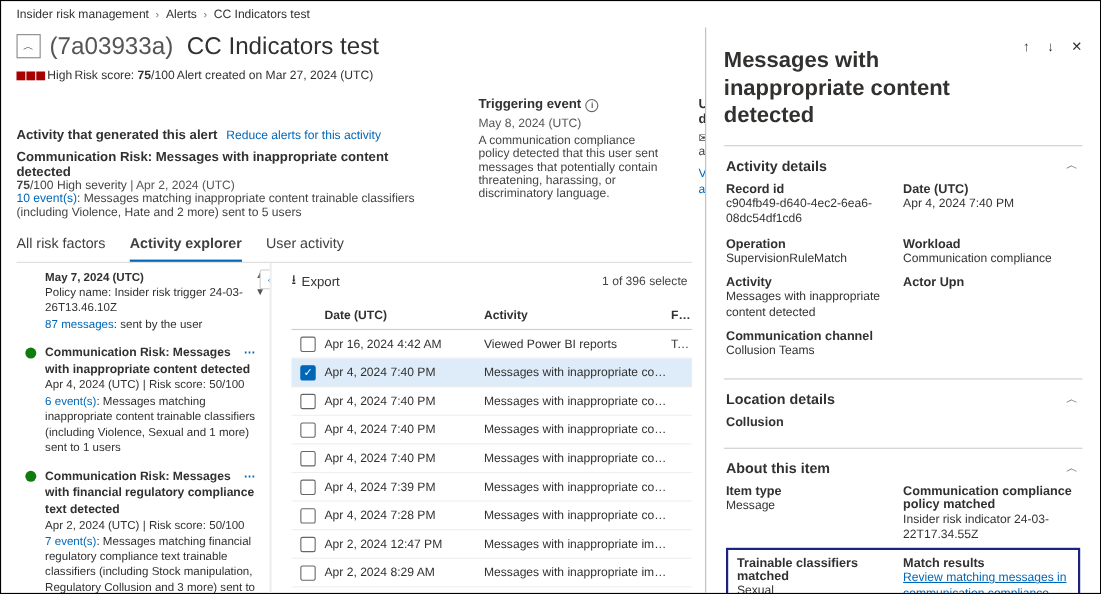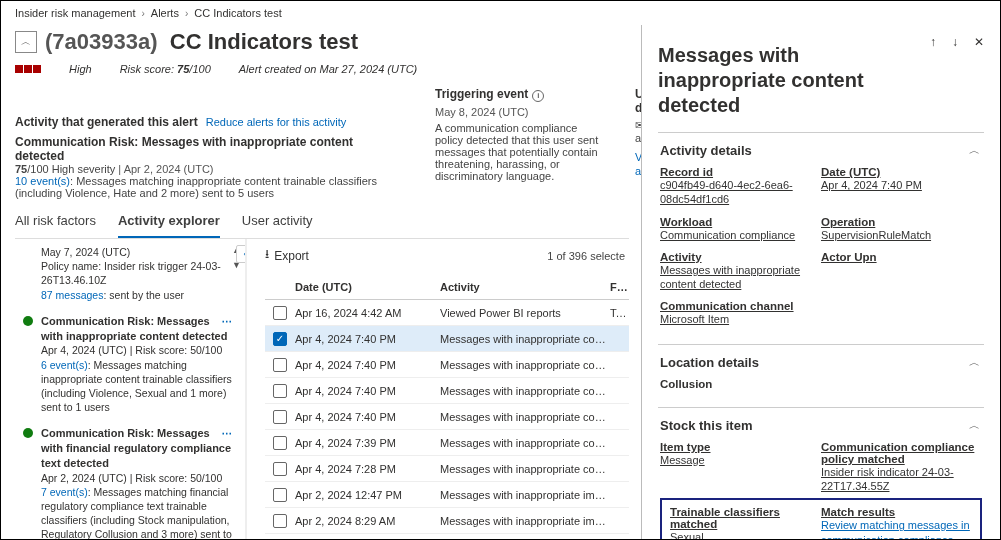--- a/index.html
+++ b/index.html
@@ -6,24 +6,24 @@
   body { font-family: "Segoe UI", -apple-system, sans-serif; font-size: 12px; color: #323130; width: 1001px; height: 540px; overflow: hidden; border: 1px solid #000; position: relative; background: #fff; }
   .breadcrumb { padding: 6px 14px; font-size: 11px; display: flex; align-items: center; gap: 6px; color: #323130;}
   .breadcrumb .sep { color: #777; font-size: 10px;}
   
   .main-wrap { display:flex; height: calc(100% - 24px); }
   .left-panel { flex: 0 0 640px; padding: 4px 12px 0 14px; overflow:hidden; }
   .right-panel { flex: 1; border-left: 1px solid #bbb; padding: 10px 16px 0 16px; overflow:hidden; position:relative; }
   
   .title-row { display:flex; align-items:center; gap:8px; margin-bottom:8px;}
   .chevbox { width:22px; height:22px; border:1px solid #888; display:flex; align-items:center; justify-content:center; font-size:10px;}
-  .page-title { font-size: 22px; font-weight:700;}
+  .page-title { font-size: 22px; font-weight:400;}
   .title-id { color:#555; }
   
-  .status-row { font-size:11px; display:flex; align-items:center; gap:28px; margin-bottom:12px;font-style:italic;}
+  .status-row { font-size:11px; display:flex; align-items:center; gap:2px; margin-bottom:12px;}
   .sev-blocks { display:flex; gap:1px;}
   .sev-blocks span { width:8px; height:8px; background:#a80000; display:inline-block;}
   
   .section-head { font-size:12px; font-weight:700; margin-bottom:4px;}
   .link { color:#0067b8; text-decoration:none; cursor:pointer; }
   .ulink { color:#0067b8; text-decoration:underline; cursor:pointer;}
   
   .three-col { display:flex; gap:30px; margin-bottom:8px;}
   .col-a { flex: 0 0 390px; margin-top: 28px;}
   .col-b { flex: 0 0 170px;}
@@ -58,21 +58,21 @@
   .c-act { width:170px; white-space:nowrap; overflow:hidden; text-overflow:ellipsis;}
   .c-file { flex:1; white-space:nowrap; overflow:hidden; text-overflow:ellipsis;}
   .tbl-row.sel { background:#deecf9;}
   
   
   .rp-icons { position:absolute; right:16px; top:10px; display:flex; gap:16px; color:#323130;}
   .rp-title { font-size:20px; font-weight:700; line-height:1.25; margin:8px 60px 14px 0;}
   .rp-sec { border-top:1px solid #ccc; padding:10px 2px 8px 2px; position:relative;}
   .rp-sec-head { font-weight:700; font-size:13px; margin-bottom:8px;}
   .rp-caret { position:absolute; right:4px; top:10px; font-size:11px; color:#555;}
-  .kv-grid { display:flex; flex-wrap:wrap;text-decoration:underline;}
+  .kv-grid { display:flex; flex-wrap:wrap;}
   .kv { width:50%; margin-bottom:9px;}
   .kv.full { width:100%;}
   .kv .k { font-weight:600; font-size:11.5px;}
   .kv .v { font-size:11px; color:#333; line-height:1.3;}
   .hl-box { border:2px solid #1a237e; padding:6px 8px 8px 8px; margin-top:-4px;}
   
   .info-icon { display:inline-flex; width:12px; height:12px; border:1px solid #666; border-radius:50%; font-size:8px; align-items:center; justify-content:center; color:#666; margin-left:4px;}
   .mail-icon::before { content:"✉"; margin-right:4px;}
 </style>
 </head>
@@ -142,21 +142,21 @@
   <div class="explorer">
     <div class="timeline">
       <div class="mini-arrows">
             <span>▲</span>
             <span style="width:0;height:3px"></span>
             <span>▼</span>
           </div>
       <div class="collapse">‹</div>
       <div class="timeline-inner" id="tl">
             <div class="tl-item">
-              <div style="font-weight:400">May 7, 2024 (UTC)</div>
+              <div style="font-weight:700">May 7, 2024 (UTC)</div>
               <div>Policy name: Insider risk trigger 24-03-26T13.46.10Z</div>
               <div><span class="link">87 messages</span>: sent by the user</div>
             </div>
             <div class="tl-item">
               <span class="dot"></span>
               <span class="tl-more">⋯</span>
               <div class="tl-title">Communication Risk: Messages with inappropriate content detected</div>
               <div>Apr 4, 2024 (UTC) | Risk score: 50/100</div>
               <div><span class="link">6 event(s)</span>: Messages matching inappropriate content trainable classifiers (including Violence, Sexual and 1 more) sent to 1 users</div>
             </div>
@@ -285,51 +285,51 @@
     <div class="kv-grid">
       <div class="kv">
             <div class="k">Record id</div>
             <div class="v">c904fb49-d640-4ec2-6ea6-08dc54df1cd6</div>
           </div>
       <div class="kv">
             <div class="k">Date (UTC)</div>
             <div class="v">Apr 4, 2024 7:40 PM</div>
           </div>
       <div class="kv">
+            <div class="k">Operation</div>
+            <div class="v">SupervisionRuleMatch</div>
+          </div>
+      <div class="kv">
             <div class="k">Workload</div>
             <div class="v">Communication compliance</div>
           </div>
       <div class="kv">
-            <div class="k">Operation</div>
-            <div class="v">SupervisionRuleMatch</div>
-          </div>
-      <div class="kv">
             <div class="k">Activity</div>
             <div class="v">Messages with inappropriate content detected</div>
           </div>
       <div class="kv">
             <div class="k">Actor Upn</div>
           </div>
       <div class="kv full">
             <div class="k">Communication channel</div>
-            <div class="v">Microsoft Item</div>
+            <div class="v">Collusion Teams</div>
           </div>
     </div>
   </div>
 
   <div class="rp-sec">
     <div class="rp-sec-head">Location details</div>
     <span class="rp-caret">︿</span>
     <div class="kv full">
           <div class="k">Collusion</div>
         </div>
   </div>
 
   <div class="rp-sec">
-    <div class="rp-sec-head">Stock this item</div>
+    <div class="rp-sec-head">About this item</div>
     <span class="rp-caret">︿</span>
     <div class="kv-grid">
       <div class="kv">
             <div class="k">Item type</div>
             <div class="v">Message</div>
           </div>
       <div class="kv">
             <div class="k">Communication compliance policy matched</div>
             <div class="v">Insider risk indicator 24-03-22T17.34.55Z</div>
           </div>

